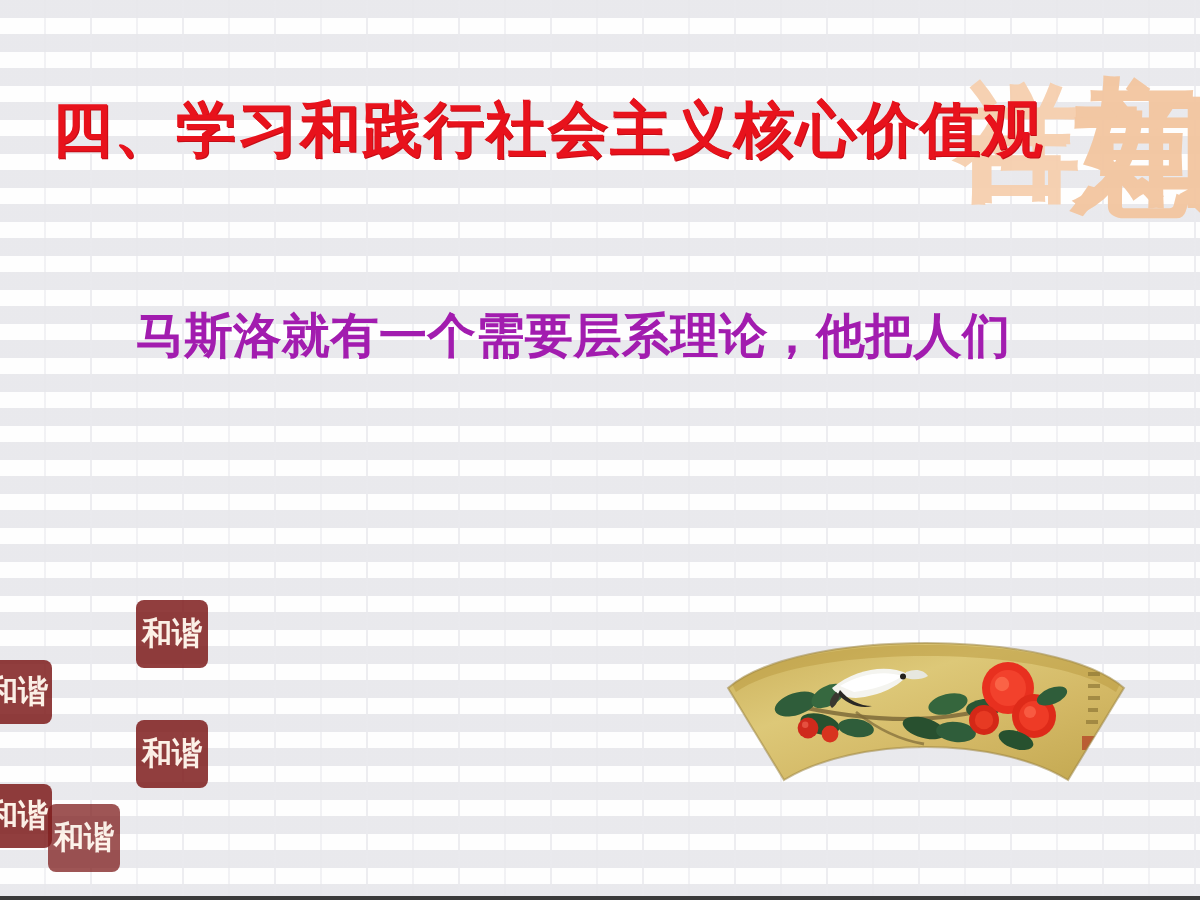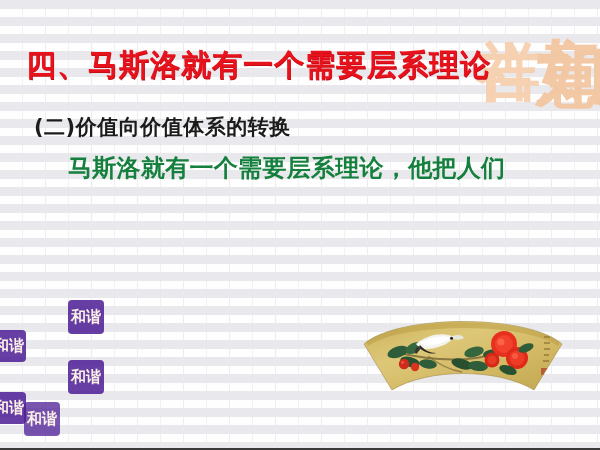--- a/index.html
+++ b/index.html
@@ -78,21 +78,21 @@
     opacity: 0.95;
   }
   .wm-col.c1 { top: 2px;  right: 72px; }
   .wm-col.c2 { top: -6px; right: 4px;  font-size: 70px; color:#f3c6a0; }
 
   
   .seal {
     position: absolute;
     z-index: 1;
     border-radius: 4px;
-    background: #4c1d95;
+    background: #7f1d1d;
     color: #ffffff;
     font-family: "DejaVu Serif", "Liberation Serif", serif;
     font-weight: 700;
     opacity: 0.85;
     display: flex;
     align-items: center;
     justify-content: center;
     line-height: 1;
     overflow: hidden;
     pointer-events: none;
@@ -142,21 +142,21 @@
 
   
   .body-text {
     position: absolute;
     top: 152px;
     left: 20px;
     width: 566px;
     z-index: 3;
     font-size: 24px;
     font-weight: 700;
-    color: #15803d;
+    color: #a21caf;
     line-height: 33px;
     letter-spacing: 0.3px;
     font-family: "DejaVu Sans", "Liberation Sans", sans-serif;
   }
   .body-text .line { white-space: nowrap; display: block; }
   .body-text .line.first { text-indent: 48px; }
 
   
   .fan-wrap {
     position: absolute;
@@ -189,23 +189,22 @@
   <div class="seal s3">
       <span>和谐</span>
     </div>
   <div class="seal s4">
       <span>和谐</span>
     </div>
   <div class="seal s5">
       <span>和谐</span>
     </div>
 
-  <h1 class="title">四、马斯洛就有一个需要层系理论</h1>
-
-  <h2 class="subtitle">(二)价值向价值体系的转换</h2>
+  <h1 class="title">四、学习和践行社会主义核心价值观</h1>
+
 
   <div class="body-text">
     <span class="line first">马斯洛就有一个需要层系理论，他把人们</span>
   </div>
 
   <div class="fan-wrap">
     <svg viewBox="0 0 210 86" xmlns="http://www.w3.org/2000/svg">
       <defs>
         <linearGradient id="fanGold" x1="0" y1="0" x2="1" y2="1">
           <stop offset="0%" stop-color="#cbb05a"></stop>

